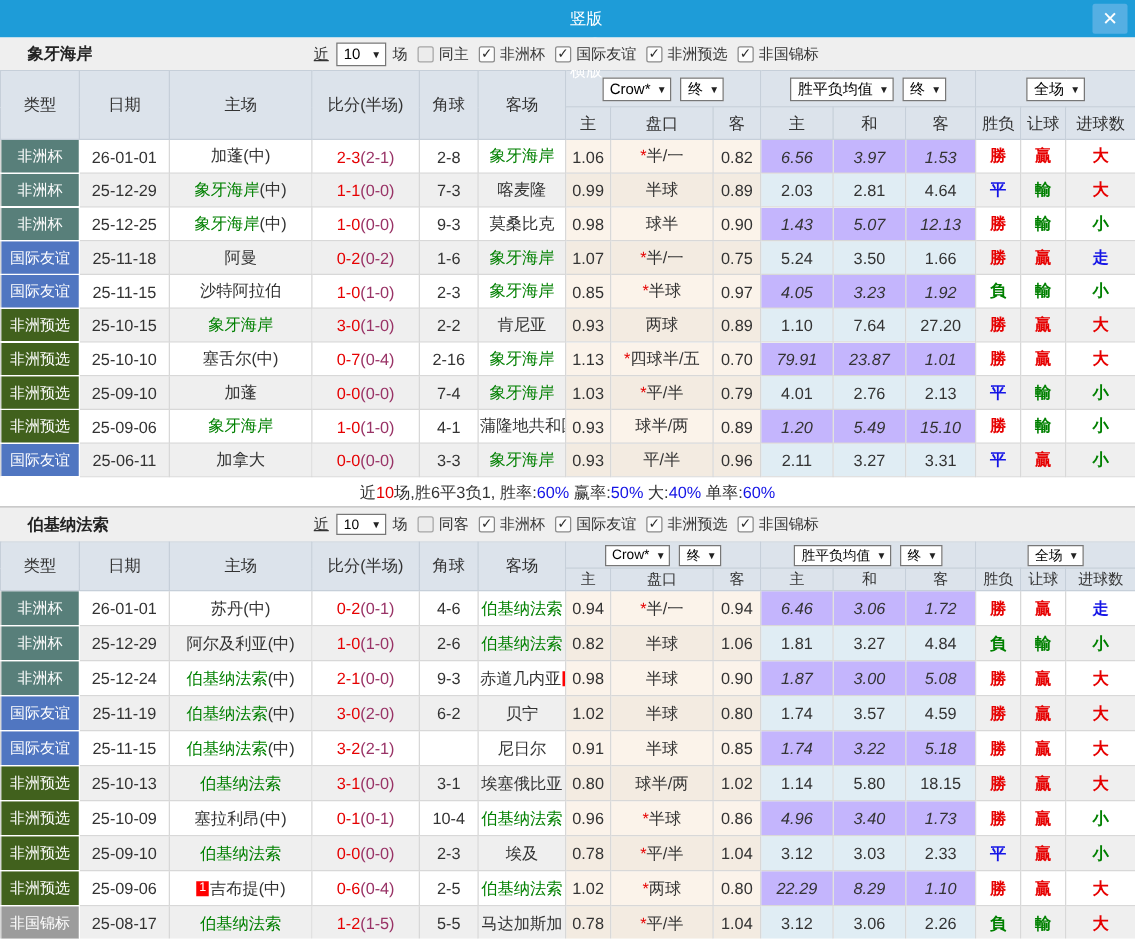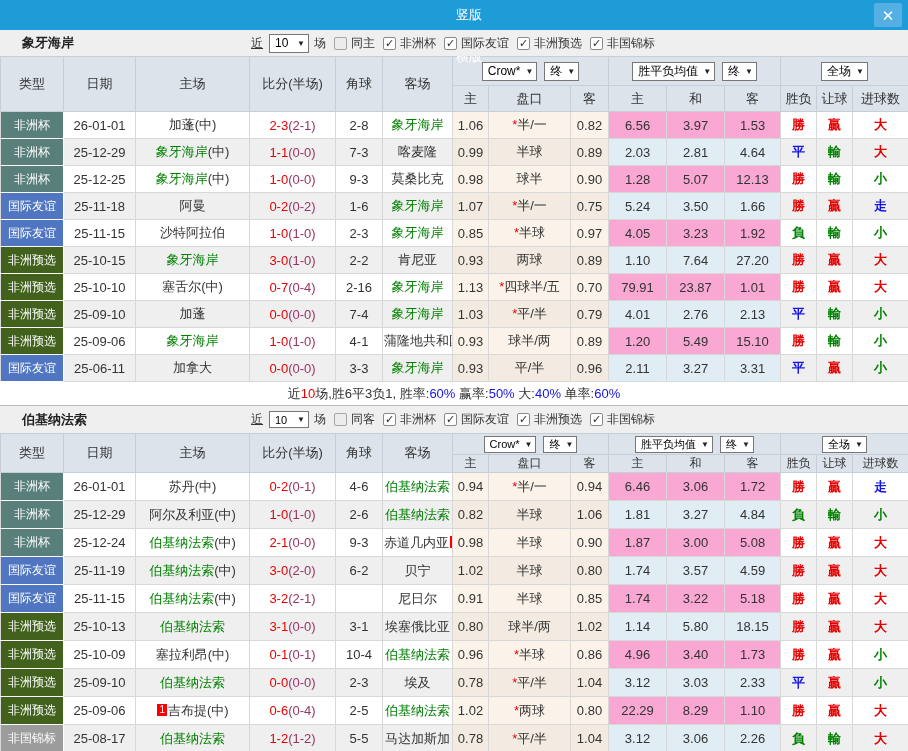--- a/index.html
+++ b/index.html
@@ -35,21 +35,21 @@
   .grid tr.h1 th{height:28px;}
   .grid tr.h2 th{height:25px;}
   .grp-inner{display:flex;align-items:center;justify-content:center;gap:7px;}
   .grid td{border:1px solid #D8D8D8;text-align:center;font-size:13px;color:#333;padding:0 1px;overflow:hidden;white-space:nowrap;}
   tbody.t1 tr{height:27px;}
   tbody.t2 tr{height:28px;}
   tr.odd td{background:#FFFFFF;}
   tr.even td{background:#EFEFEF;}
   td.type{color:#fff;font-size:12px;border-bottom:1px solid #fff;border-right:1px solid #fff;}
   tr.odd td.od{background:#FBF3EA;} tr.even td.od{background:#F3EBE1;}
-  tr.odd td.mn{background:#f9a8d4;} tr.even td.mn{background:#E0EDF4;}
+  tr.odd td.mn{background:#c4b5fd;font-style:italic;} tr.even td.mn{background:#E0EDF4;}
   .grn{color:#008000;}
   .mid{color:#333;}
   .ft{color:#E60000;}
   .ht{color:#993366;}
   td.rs{font-weight:bold;}
   .rc{background:#FF0000;color:#fff;font-size:10px;line-height:12px;padding:0 2px;display:inline-block;vertical-align:2px;margin:0 1px;}
   .star{color:#E60000;}
 
   
   .sec2 .grid tr.h1 th{height:20px;}
@@ -217,21 +217,21 @@
           <tr class="odd">
             <td class="type" style="background: rgb(88, 127, 122);">非洲杯</td>
             <td class="date">25-12-25</td>
             <td class="team"><span class="grn">象牙海岸</span><span class="mid">(中)</span></td>
             <td class="score"><span class="ft">1-0</span><span class="ht">(0-0)</span></td>
             <td class="cor">9-3</td>
             <td class="team"><span>莫桑比克</span></td>
             <td class="od">0.98</td>
             <td class="od"><span>球半</span></td>
             <td class="od">0.90</td>
-            <td class="mn">1.28</td>
+            <td class="mn">1.43</td>
             <td class="mn">5.07</td>
             <td class="mn">12.13</td>
             <td class="rs" style="color: rgb(230, 0, 0);">勝</td>
             <td class="rs" style="color: rgb(0, 128, 0);">輸</td>
             <td class="rs" style="color: rgb(0, 128, 0);">小</td>
           </tr>
           <tr class="even">
             <td class="type" style="background: rgb(80, 118, 193);">国际友谊</td>
             <td class="date">25-11-18</td>
             <td class="team"><span>阿曼</span></td>
@@ -618,21 +618,21 @@
             <td class="mn">8.29</td>
             <td class="mn">1.10</td>
             <td class="rs" style="color: rgb(230, 0, 0);">勝</td>
             <td class="rs" style="color: rgb(230, 0, 0);">贏</td>
             <td class="rs" style="color: rgb(230, 0, 0);">大</td>
           </tr>
           <tr class="even">
             <td class="type" style="background: rgb(156, 156, 156);">非国锦标</td>
             <td class="date">25-08-17</td>
             <td class="team"><span class="grn">伯基纳法索</span></td>
-            <td class="score"><span class="ft">1-2</span><span class="ht">(1-2)</span></td>
+            <td class="score"><span class="ft">1-2</span><span class="ht">(1-5)</span></td>
             <td class="cor">5-5</td>
             <td class="team"><span>马达加斯加</span></td>
             <td class="od">0.78</td>
             <td class="od"><span class="star">*</span><span>平/半</span></td>
             <td class="od">1.04</td>
             <td class="mn">3.12</td>
             <td class="mn">3.06</td>
             <td class="mn">2.26</td>
             <td class="rs" style="color: rgb(0, 128, 0);">負</td>
             <td class="rs" style="color: rgb(0, 128, 0);">輸</td>

